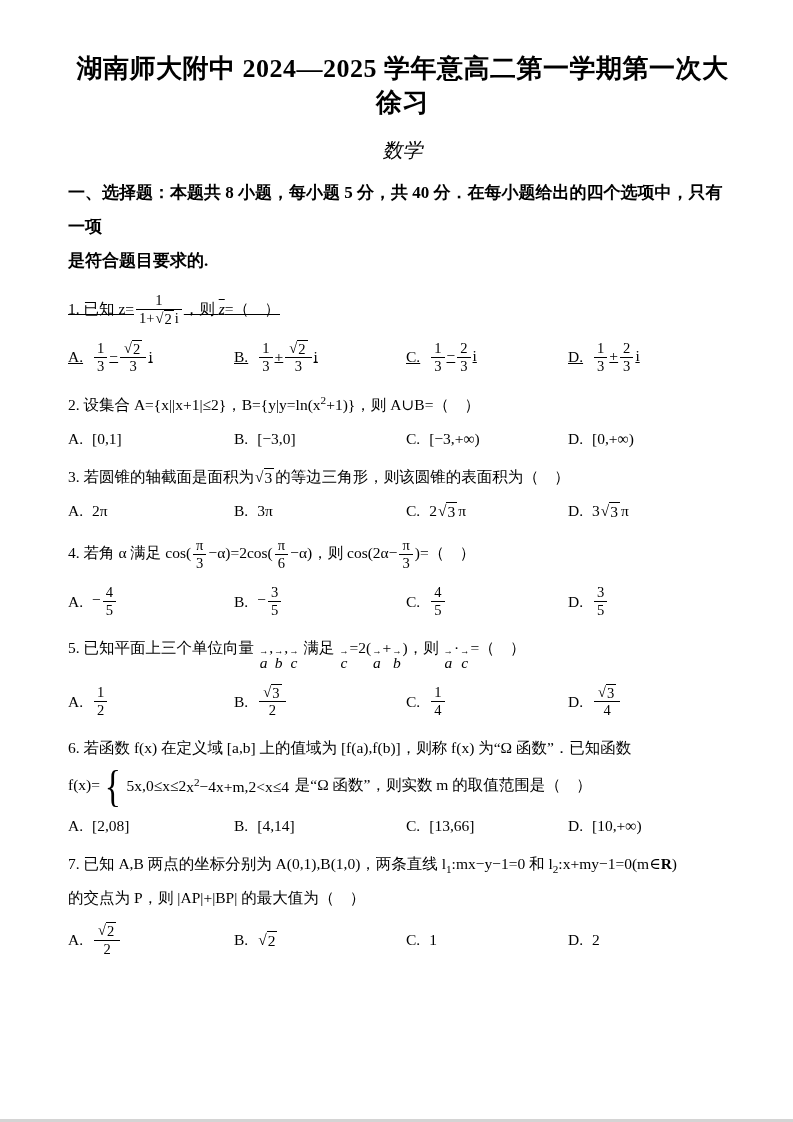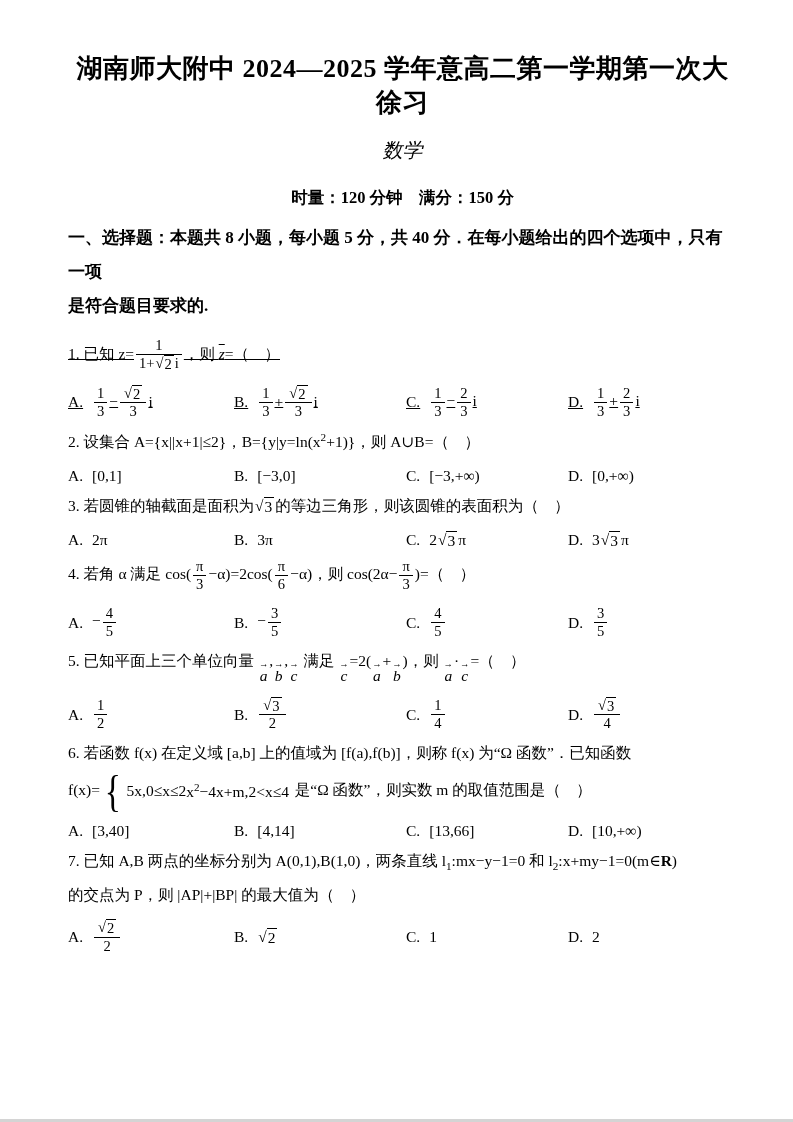--- a/index.html
+++ b/index.html
@@ -7,21 +7,21 @@
     width:793px;height:1122px;
     background:#ffffff;color:#000;
     font-family:"Liberation Serif","DejaVu Serif",serif;
     overflow:hidden;position:relative;
   }
   .page{padding:52px 56px 0 68px;}
   .title{text-align:center;font-weight:bold;font-size:26px;letter-spacing:.5px;line-height:1.3;}
   .subject{text-align:center;font-weight:normal;font-style:italic;font-size:20px;margin-top:17px;}
   .meta{text-align:center;font-weight:bold;font-size:16.5px;margin-top:23px;}
   .section-header{font-weight:bold;font-size:17px;margin-top:12px;line-height:2.0;}
-  .question{font-size:15.5px;margin-top:8px;}
+  .question{font-size:15.5px;margin-top:16px;}
   .question.first{margin-top:14px;text-decoration:underline;}
   .stem{line-height:1.65;}
   .stem + .stem{margin-top:6px;}
   .options{display:grid;grid-template-columns:166px 172px 162px 1fr;align-items:center;margin-top:12px;}
   .opt{display:flex;align-items:center;}
   .opt-label{margin-right:9px;}
   
   .frac{display:inline-flex;flex-direction:column;vertical-align:middle;text-align:center;margin:0 2px;font-size:.94em;line-height:1.18;}
   .frac .num{display:block;border-bottom:1px solid #000;padding:0 3px;}
   .frac .den{display:block;padding:0 3px;}
@@ -38,21 +38,20 @@
   .caseline{line-height:1.55;}
   sup,sub{font-size:.72em;}
   .bottom-line{position:absolute;left:0;right:0;bottom:0;height:3px;background:#d4d4d4;}
 </style>
 </head>
 <body>
 
 <div class="page">
   <div class="title">湖南师大附中 2024—2025 学年意高二第一学期第一次大徐习</div>
   <div class="subject">数学</div>
-  <div class="meta">时量：120 分钟　满分：150 分</div>
 
   <div class="section-header">
     <div>一、选择题：本题共 8 小题，每小题 5 分，共 40 分．在每小题给出的四个选项中，只有一项</div>
     <div>是符合题目要求的.</div>
   </div>
 
   <div class="question first">
     <div class="stem">1. 已知 z=<span class="frac">
           <span class="num">1</span>
           <span class="den">1+<span class="sqrt">
@@ -275,21 +274,21 @@
     <div class="stem">f(x)=<span class="cases">
           <span class="brace">{</span>
           <span class="caselines">
             <span class="caseline">5x,0≤x≤2</span>
             <span class="caseline">x<sup>2</sup>−4x+m,2&lt;x≤4</span>
           </span>
         </span> 是“Ω 函数”，则实数 m 的取值范围是（　）</div>
     <div class="options">
       <div class="opt">
           <span class="opt-label">A.</span>
-          <span class="opt-body">[3,40]</span>
+          <span class="opt-body">[2,08]</span>
         </div>
       <div class="opt">
           <span class="opt-label">B.</span>
           <span class="opt-body">[4,14]</span>
         </div>
       <div class="opt">
           <span class="opt-label">C.</span>
           <span class="opt-body">[13,66]</span>
         </div>
       <div class="opt">

